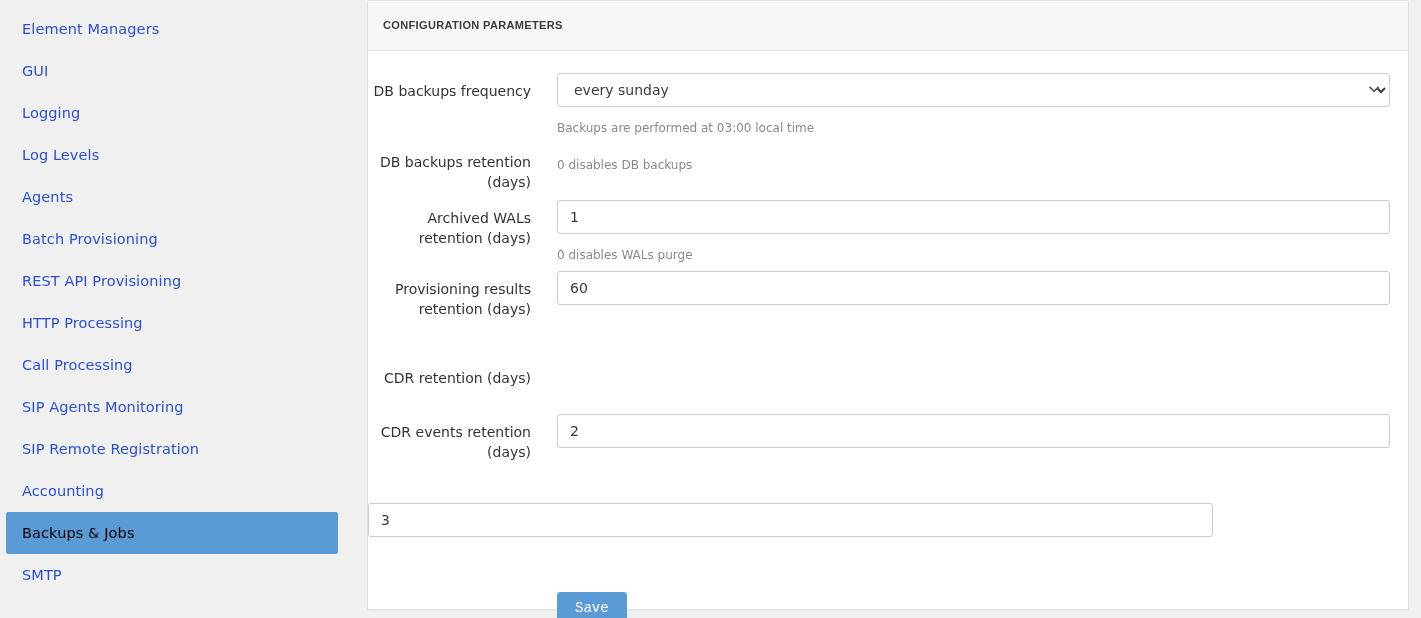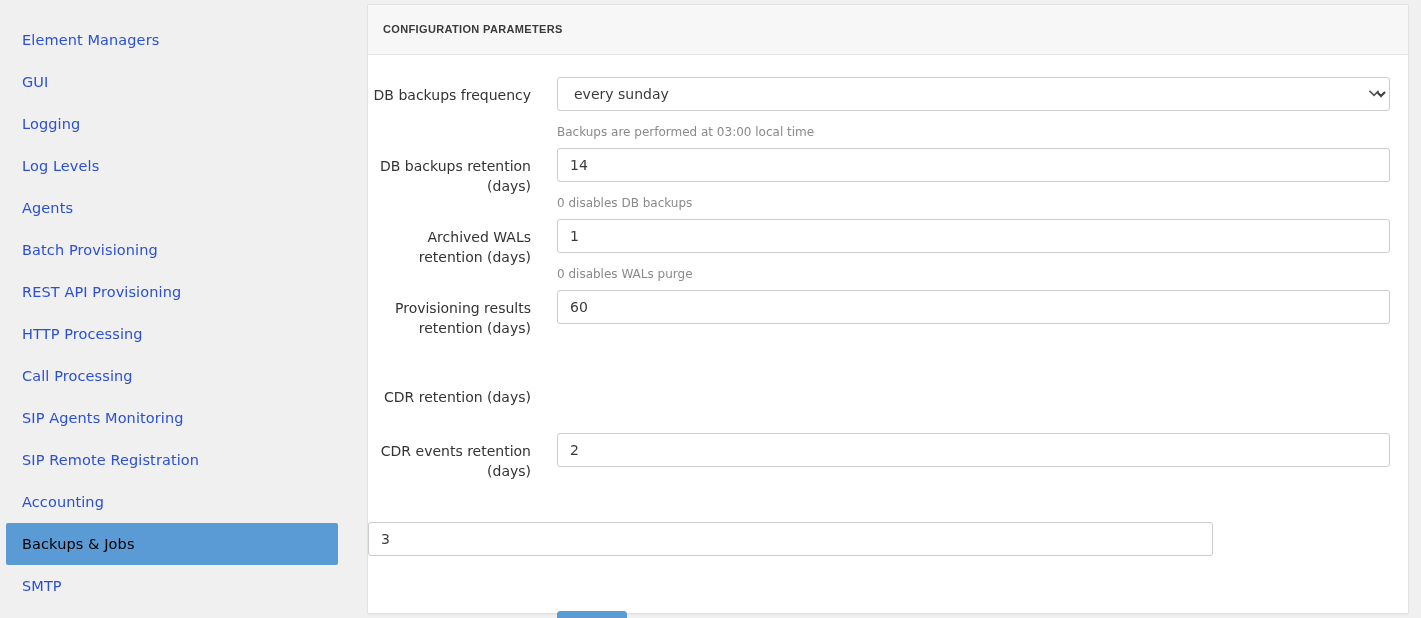--- a/index.html
+++ b/index.html
@@ -12,21 +12,20 @@
     background: #f0f0f0;
     font-family: "DejaVu Sans", "Liberation Sans", sans-serif;
   }
 
   .app {
     position: relative;
     width: 1421px;
     height: 618px;
     display: flex;
     background: #f0f0f0;
-    align-items: center;
   }
 
   
   .sidebar {
     width: 360px;
     min-width: 360px;
     background: #f0f0f0;
     padding-top: 8px;
   }
   .nav-list {
@@ -209,21 +208,20 @@
                       <path d="M1 1.3 L5 5.3 L9 1.3" stroke="#555" stroke-width="1.6" fill="none" stroke-linecap="square"></path>
                     </svg>
                   </span>
                 </div>
                 <div class="help-text">Backups are performed at 03:00 local time</div>
               </div>
             </div>
             <div class="form-row row-gap-sm">
               <label class="form-label">DB backups retention (days)</label>
               <div class="form-field">
-                <input type="text" class="control" value="14" style="">
                 <div class="help-text">0 disables DB backups</div>
               </div>
             </div>
             <div class="form-row row-gap-sm">
               <label class="form-label">Archived WALs retention (days)</label>
               <div class="form-field">
                 <input type="text" class="control" value="1" style="">
                 <div class="help-text">0 disables WALs purge</div>
               </div>
             </div>

